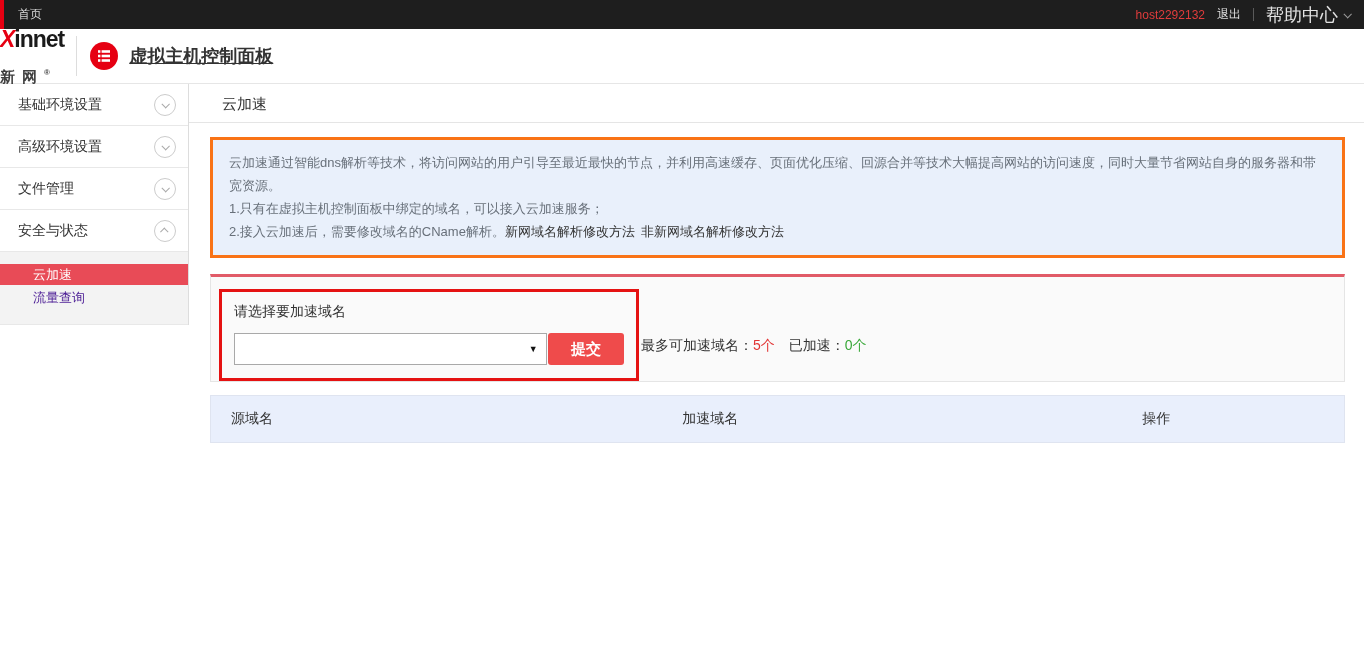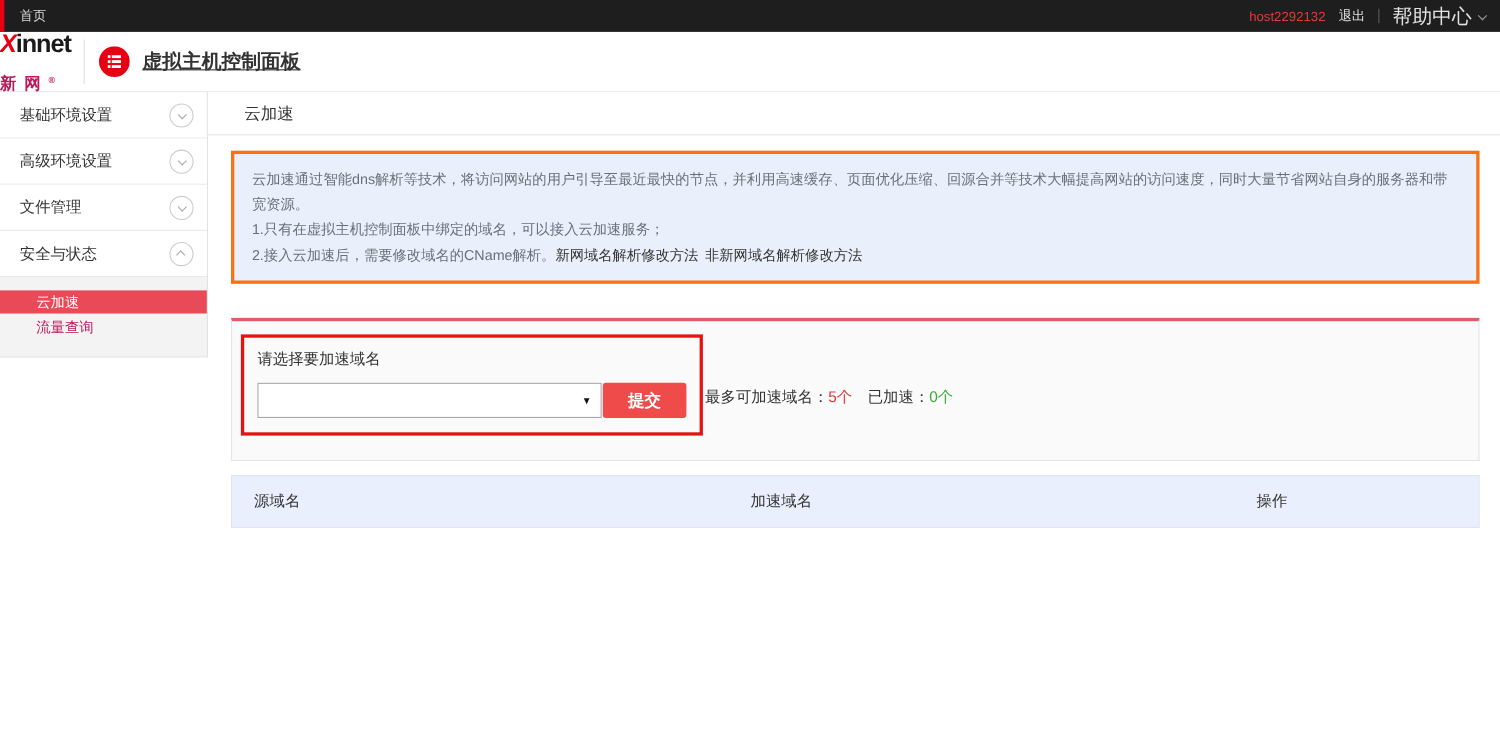--- a/index.html
+++ b/index.html
@@ -32,21 +32,21 @@
 
   
   .header {
     height:55px; background:#fff; border-bottom:1px solid #e6e6e6;
     display:flex; align-items:center; padding-left:0;
   }
   .logo { display:flex; flex-direction:column; line-height:1; cursor:pointer; }
   .logo-en { font-weight:bold; font-size:23px; letter-spacing:-1px; }
   .logo-x { color:#e60012; font-style:italic; }
   .logo-rest { color:#1a1a1a; }
-  .logo-cn { font-weight:bold; font-size:15px; color:#be185d; letter-spacing:7px; margin-top:18px; }
+  .logo-cn { font-weight:bold; font-size:15px; color:#404040; letter-spacing:7px; margin-top:18px; }
   .logo-cn sup { font-size:8px; letter-spacing:0; vertical-align:top; }
   .header-divider { width:1px; height:40px; background:#ddd; margin:0 13px 0 12px; }
   .menu-icon { width:28px; height:28px; display:block; }
   .app-title { font-size:18px; font-weight:bold; color:#333; margin-left:11px;text-decoration:underline; }
 
   
   .layout { display:flex; min-height:573px; align-items:flex-start; }
 
   
   .sidebar { width:189px; background:#f4f4f4; border-right:1px solid #ddd; flex:none; }
@@ -56,42 +56,42 @@
     padding:0 12px 0 18px; font-size:14px; color:#333; cursor:pointer;
   }
   .chev-circle {
     width:22px; height:22px; border:1px solid #ccc; border-radius:50%;
     display:flex; align-items:center; justify-content:center; flex:none;
   }
   .chev-circle .chev { border-color:#aaa; }
   .side-sub { background:#f3f3f3; border-bottom:1px solid #e8e8e8; padding:12px 0 14px; }
   .sub-item {
     height:21px; line-height:21px; padding-left:33px; font-size:13px;
-    color:#be185d; cursor:pointer; margin-bottom:2px;
+    color:#4c1d95; cursor:pointer; margin-bottom:2px;
   }
   .sub-item.active { background:#e84b57; color:#fff; }
 
   
   .main { flex:1; background:#fff; min-width:0; }
   .page-header {
     height:39px; line-height:39px; padding-left:33px; font-size:15px;
     color:#333; border-bottom:1px solid #e5e5e5; background:#fff;
   }
   .content { padding:14px 19px 0 21px; }
 
   .info-box {
     background:#e9f0fb; border:3px solid #f97316;
     padding:11px 16px 12px; font-size:13px; color:#68707a; line-height:23px;
   }
   .info-box p { margin:0; }
   .info-box a { color:#333; }
   .info-box .link-gap { display:inline-block; width:6px; }
 
   .form-section {
-    margin-top:31px; position:relative; height:130px;
+    margin-top:16px; position:relative; height:108px;
     background:#fafafa; border:1px solid #e5e5e5; border-top:3px solid #e15b68;
   }
   .annotation-box {
     width:420px; margin:12px 0 0 8px; border:3px solid #e51212;
     padding:11px 12px 13px; background:transparent;
   }
   .form-label { font-size:14px; color:#333; }
   .form-row { display:flex; margin-top:12px; }
   .select-wrap { position:relative; width:320px; height:32px; }
   .select-wrap select {

